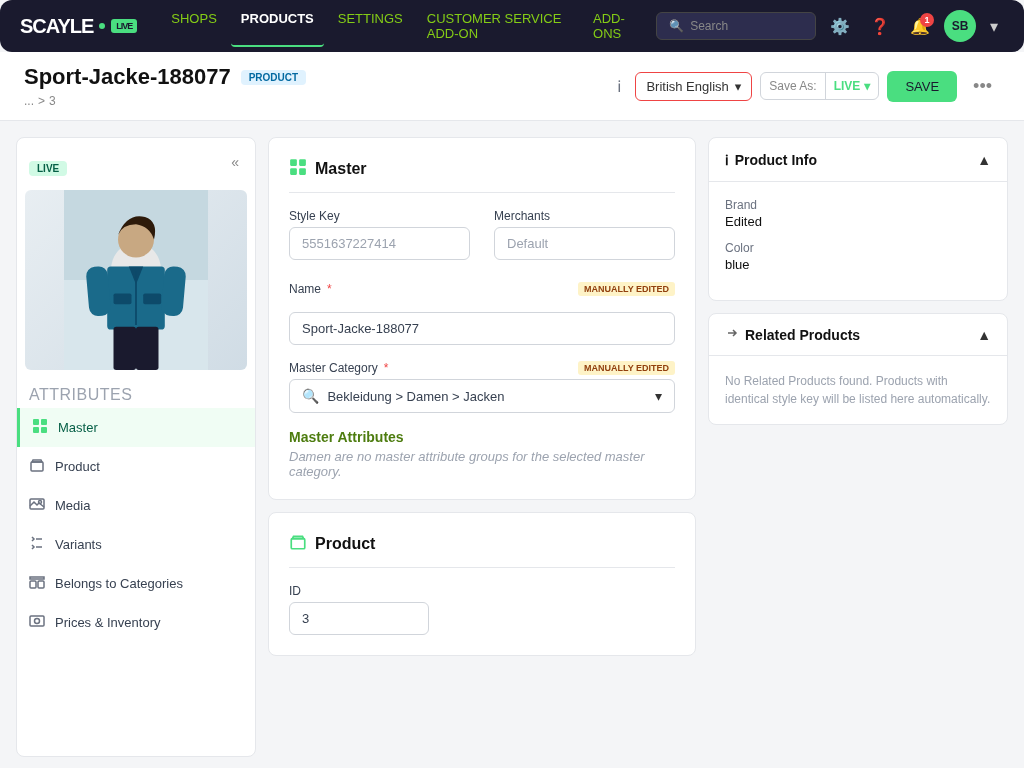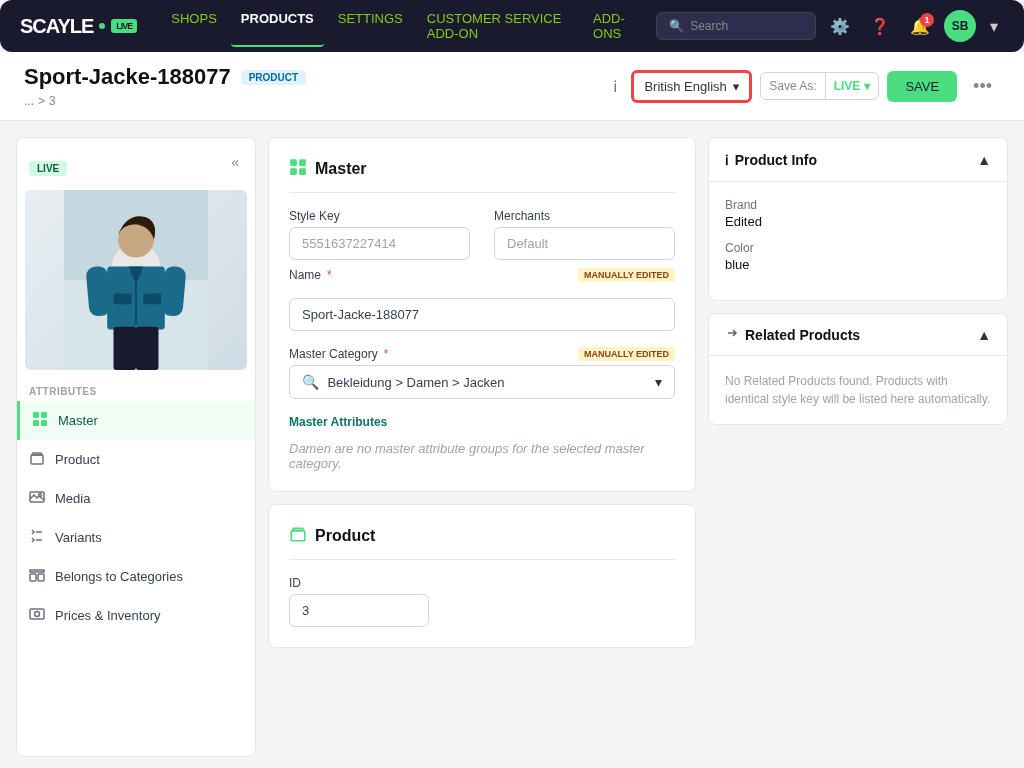--- a/index.html
+++ b/index.html
@@ -17,54 +17,54 @@
     .search-box { background: #2d2d4e; border: 1px solid #444; border-radius: 6px; padding: 6px 12px; color: #ccc; font-size: 13px; display: flex; align-items: center; gap: 6px; width: 160px; cursor: pointer; }
     .search-box span { color: #888; font-size: 12px; }
     .icon-btn { color: #ccc; background: none; border: none; cursor: pointer; padding: 6px; border-radius: 4px; font-size: 16px; position: relative; }
     .notif-badge { background: #ef4444; color: white; font-size: 9px; font-weight: 700; width: 14px; height: 14px; border-radius: 50%; display: flex; align-items: center; justify-content: center; position: absolute; top: 2px; right: 2px; }
     .avatar { background: #4ade80; color: #1a1a2e; width: 32px; height: 32px; border-radius: 50%; display: flex; align-items: center; justify-content: center; font-weight: 700; font-size: 12px; cursor: pointer; }
     .product-title { font-size: 22px; font-weight: 700; color: #111; }
     .product-badge { background: #e0f2fe; color: #0369a1; font-size: 10px; font-weight: 600; padding: 2px 8px; border-radius: 4px; text-transform: uppercase; }
     .breadcrumb { display: flex; align-items: center; gap: 4px; color: #888; font-size: 12px; }
     .header-title-block { display: flex; flex-direction: column; gap: 4px; }
     .header-actions { display: flex; align-items: center; gap: 8px; }
-    .lang-select { border: 3px solid #ef4444; border-radius: 6px; padding: 6px 10px; font-size: 13px; cursor: pointer; display: flex; align-items: center; gap: 6px; background: white; }
+    .lang-select { border: 1px solid #ef4444; border-radius: 6px; padding: 6px 10px; font-size: 13px; cursor: pointer; display: flex; align-items: center; gap: 6px; background: white; }
     .save-as-group { display: flex; align-items: center; border: 1px solid #d1d5db; border-radius: 6px; overflow: hidden; }
     .save-as-label { padding: 6px 8px; font-size: 12px; color: #888; border-right: 1px solid #d1d5db; }
     .save-as-value { padding: 6px 8px; font-size: 12px; font-weight: 600; color: #4ade80; display: flex; align-items: center; gap: 4px; }
     .save-btn { background: #4ade80; color: #1a1a2e; border: none; padding: 8px 18px; border-radius: 6px; font-weight: 400; font-size: 13px; cursor: pointer; }
     .more-btn { background: none; border: none; cursor: pointer; font-size: 18px; color: #888; padding: 4px 8px; }
 
     
     .main-layout { display: flex; gap: 0; padding: 16px; height: calc(768px - 52px - 64px); }
 
     
     .left-sidebar { width: 240px; background: white; border-radius: 8px; border: 1px solid #e5e7eb; overflow: hidden; flex-shrink: 0; }
     .sidebar-live-badge { background: #d1fae5; color: #065f46; font-size: 10px; font-weight: 700; padding: 2px 8px; border-radius: 4px; display: inline-block; margin: 12px 0 0 12px; }
     .sidebar-image { width: 100%; padding: 8px; }
     .product-image-placeholder { width: 100%; height: 180px; background: linear-gradient(135deg, #e8eef2 0%, #d0dce5 100%); border-radius: 6px; display: flex; align-items: center; justify-content: center; overflow: hidden; position: relative; }
-    .attributes-label { padding: 8px 12px 4px; font-size: 10px; font-weight: 700; color: #9ca3af; text-transform: uppercase; letter-spacing: 0.5px; }
+    .attributes-label { padding: 8px 12px 4px; font-size: 16px; font-weight: 400; color: #9ca3af; text-transform: uppercase; letter-spacing: 0.5px; }
     .sidebar-nav-item { display: flex; align-items: center; gap: 10px; padding: 10px 12px; cursor: pointer; border-radius: 0; font-size: 13px; color: #374151; }
     .sidebar-nav-item.active { background: #f0fdf4; color: #065f46; border-left: 3px solid #4ade80; }
     .collapse-btn { float: right; background: none; border: none; cursor: pointer; color: #888; font-size: 14px; padding: 12px; }
 
     
     .center-panel { flex: 1; margin: 0 12px; display: flex; flex-direction: column; gap: 12px; overflow-y: auto; }
     .panel-card { background: white; border-radius: 8px; border: 1px solid #e5e7eb; padding: 20px; }
     .panel-section-title { display: flex; align-items: center; gap: 8px; font-size: 16px; font-weight: 600; color: #111; margin-bottom: 16px; padding-bottom: 12px; border-bottom: 1px solid #e5e7eb; }
-    .form-row { display: flex; gap: 24px; margin-bottom: 8px; justify-content: center; }
+    .form-row { display: flex; gap: 24px; margin-bottom: 22px; justify-content: center; }
     .form-group { flex: 1; display: flex; flex-direction: column; gap: 4px; }
     .form-label { font-size: 12px; font-weight: 500; color: #374151; display: flex; align-items: center; gap: 6px; }
     .required-star { color: #ef4444; }
     .manually-edited-badge { background: #fef3c7; color: #92400e; font-size: 9px; font-weight: 600; padding: 2px 6px; border-radius: 3px; text-transform: uppercase; margin-left: auto; }
     .form-input { border: 1px solid #d1d5db; border-radius: 6px; padding: 8px 12px; font-size: 13px; color: #374151; background: white; width: 100%; }
     .form-input::placeholder { color: #9ca3af; }
     .category-select { display: flex; align-items: center; border: 1px solid #d1d5db; border-radius: 6px; padding: 8px 12px; gap: 8px; cursor: pointer; background: white; }
     .category-select-text { flex: 1; font-size: 13px; color: #374151; }
-    .subsection-title { font-size: 12px; font-weight: 600; color: #0f766e; margin-bottom: 12px; }
+    .subsection-title { font-size: 14px; font-weight: 600; color: #4d7c0f; margin-bottom: 4px; }
     .empty-message { font-size: 13px; color: #9ca3af; font-style: italic; }
     .id-field { width: 140px; }
 
     
     .right-panel { width: 300px; flex-shrink: 0; display: flex; flex-direction: column; gap: 12px; }
     .info-card { background: white; border-radius: 8px; border: 1px solid #e5e7eb; overflow: hidden; }
     .info-card-header { display: flex; align-items: center; justify-content: space-between; padding: 12px 16px; border-bottom: 1px solid #e5e7eb; cursor: pointer; }
     .info-card-title { display: flex; align-items: center; gap: 6px; font-size: 14px; font-weight: 600; color: #111; }
     .info-card-body { padding: 16px; }
     .info-field { margin-bottom: 12px; }

